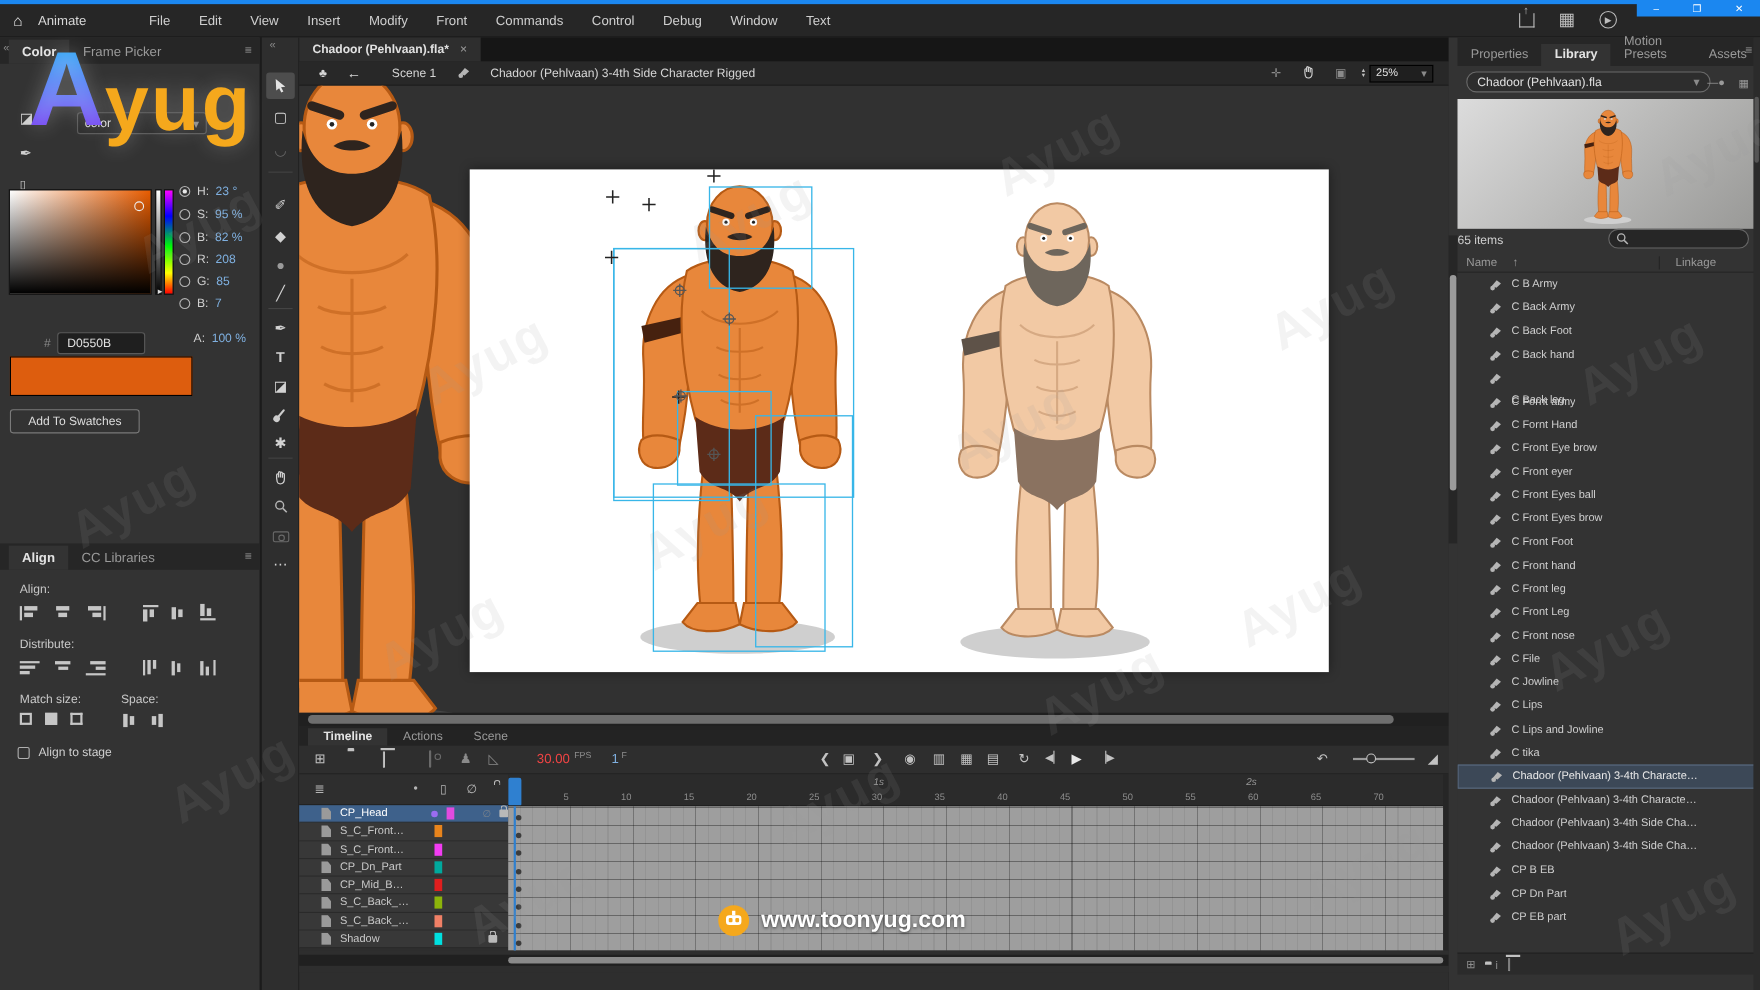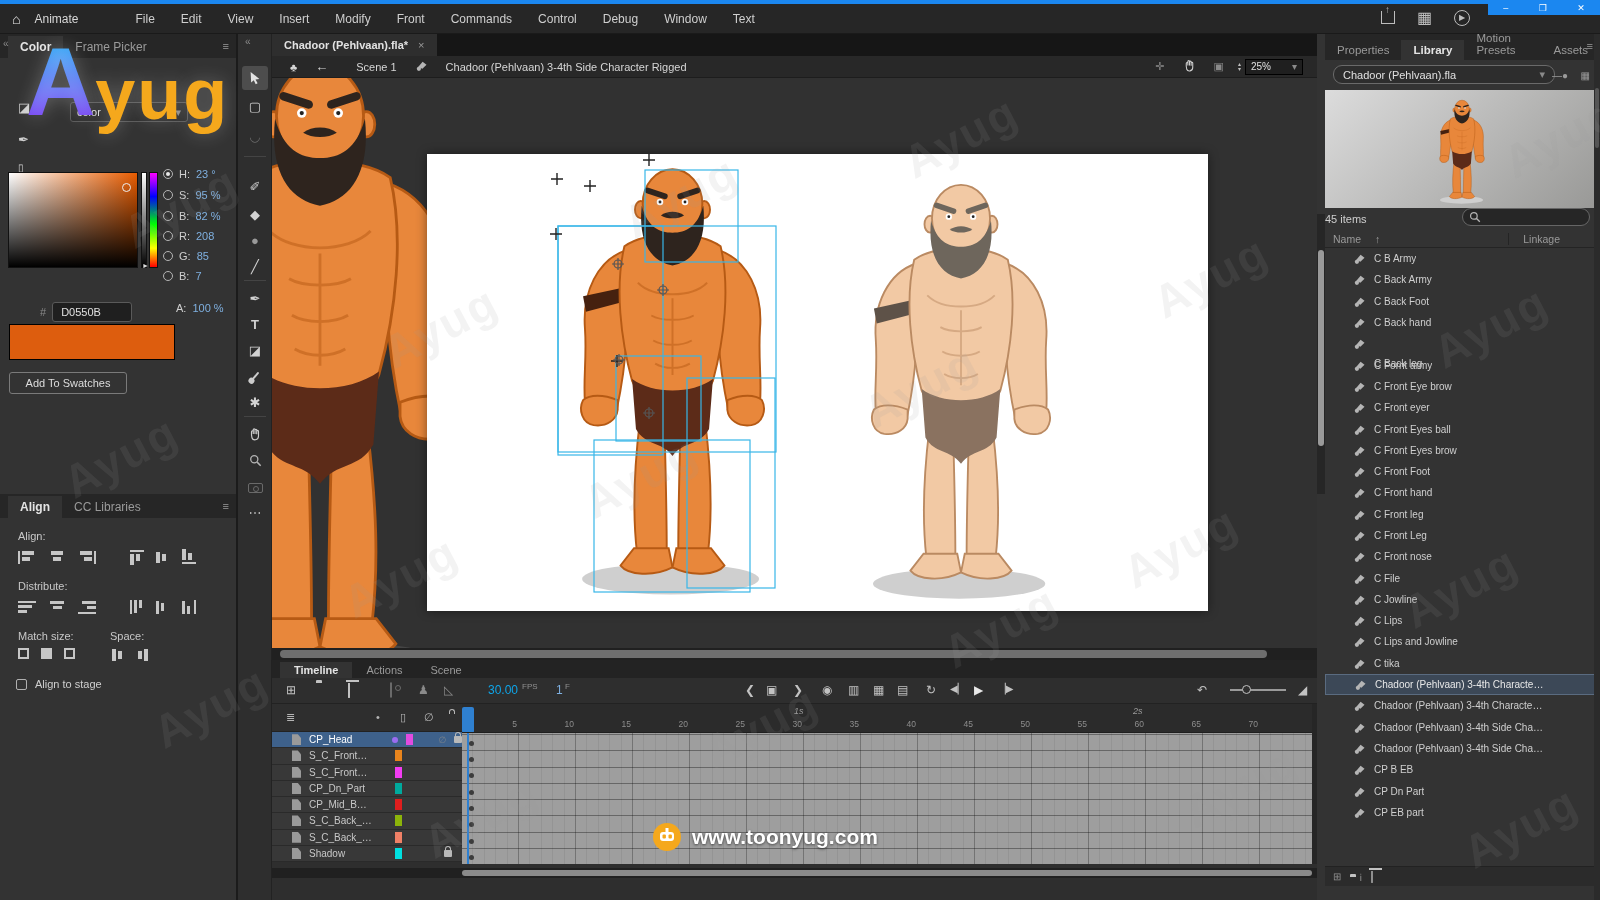--- a/index.html
+++ b/index.html
@@ -105,21 +105,21 @@
   
   #timeline{left:0;top:626px;width:1045px;height:224px;background:#2e2e2e;}
   #tl-tabs{left:0;top:0;width:1045px;height:18px;background:#232323;display:flex;align-items:flex-end;font-size:11px;}
   #tl-tabs .ptab{padding:2px 14px;}
   #tl-bar{left:0;top:18px;width:1045px;height:26px;background:#2e2e2e;border-bottom:1px solid #222;font-size:12px;}
   .tbi{position:absolute;top:5px;color:#c2c2c2;font-size:12px;}
   .ico-folder{width:14px;height:10px;background:#c2c2c2;border-radius:1px;position:relative;margin-top:3px;}
   .ico-folder::before{content:'';position:absolute;left:0;top:-3px;width:6px;height:3px;background:#c2c2c2;border-radius:1px 1px 0 0;}
   .ico-trash{width:10px;height:11px;border:1.5px solid #c2c2c2;border-top:none;border-radius:0 0 2px 2px;position:relative;margin-top:3px;}
   .ico-trash::before{content:'';position:absolute;left:-3px;top:-3px;width:13px;height:1.5px;background:#c2c2c2;}
-  .fps{color:#0ea5e9;}
+  .fps{color:#ef4444;}
   .sup{font-size:8px;color:#8f8f8f;}
   .bluev{color:#7fb0e0;}
   #tl-left{left:0;top:44px;width:190px;height:160px;background:#2e2e2e;}
   #lay-head{height:28px;border-bottom:1px solid #222;position:relative;color:#b5b5b5;font-size:11px;}
   .lrow{position:relative;height:16.25px;display:flex;align-items:center;font-size:10px;color:#c8c8c8;background:#383838;border-bottom:1px solid #2a2a2a;}
   .lrow.sel{background:#3e618b;color:#fff;}
   .ico-page{width:9px;height:11px;background:#9a9a9a;clip-path:polygon(0 0,65% 0,100% 35%,100% 100%,0 100%);margin:0 8px 0 20px;flex:none;}
   .lrow .nm{width:86px;overflow:hidden;white-space:nowrap;}
   .ldot{width:6px;height:6px;border-radius:50%;margin-right:8px;display:none;}
   .ldot.show{display:block;}
@@ -712,21 +712,21 @@
         <span class="dim">▾</span>
     </div>
     <span class="pin-ic" style="right:32px;">—●</span>
     <span class="pin-ic" style="right:10px;">▦</span>
     <div id="preview">
       <svg class="abs" style="left:108px;top:6px;--skin:#e8873b;--line:#b65a14;--beard:#2e241e;--briefs:#5c2b18;--strap:#46210f;" width="58" height="110" viewBox="0 0 240 470">
           <use href="#fig"></use>
         </svg>
     </div>
     <div id="libmeta">
-      <span>45 items</span>
+      <span>65 items</span>
       <span id="libsearch">
         <svg width="12" height="12">
             <use href="#i-mag"></use>
           </svg>
       </span>
     </div>
     <div id="libcols">
       <span style="margin-left:8px;">Name</span>
       <span style="margin-left:14px;">↑</span>
       <span style="margin-left:128px;border-left:1px solid #242424;padding-left:14px;">Linkage</span>
@@ -775,20 +775,27 @@
 
 
         <div class="librow">
           <svg class="gi" width="13" height="13">
             <use href="#i-sym"></use>
           </svg>
 
           <span style="white-space:nowrap;overflow:hidden;">C Fornt army</span>
         </div>
 
+        <div class="librow">
+          <svg class="gi" width="13" height="13">
+            <use href="#i-sym"></use>
+          </svg>
+
+          <span style="white-space:nowrap;overflow:hidden;">C Fornt Hand</span>
+        </div>
 
         <div class="librow">
           <svg class="gi" width="13" height="13">
             <use href="#i-sym"></use>
           </svg>
 
           <span style="white-space:nowrap;overflow:hidden;">C Front Eye brow</span>
         </div>
 
         <div class="librow">

